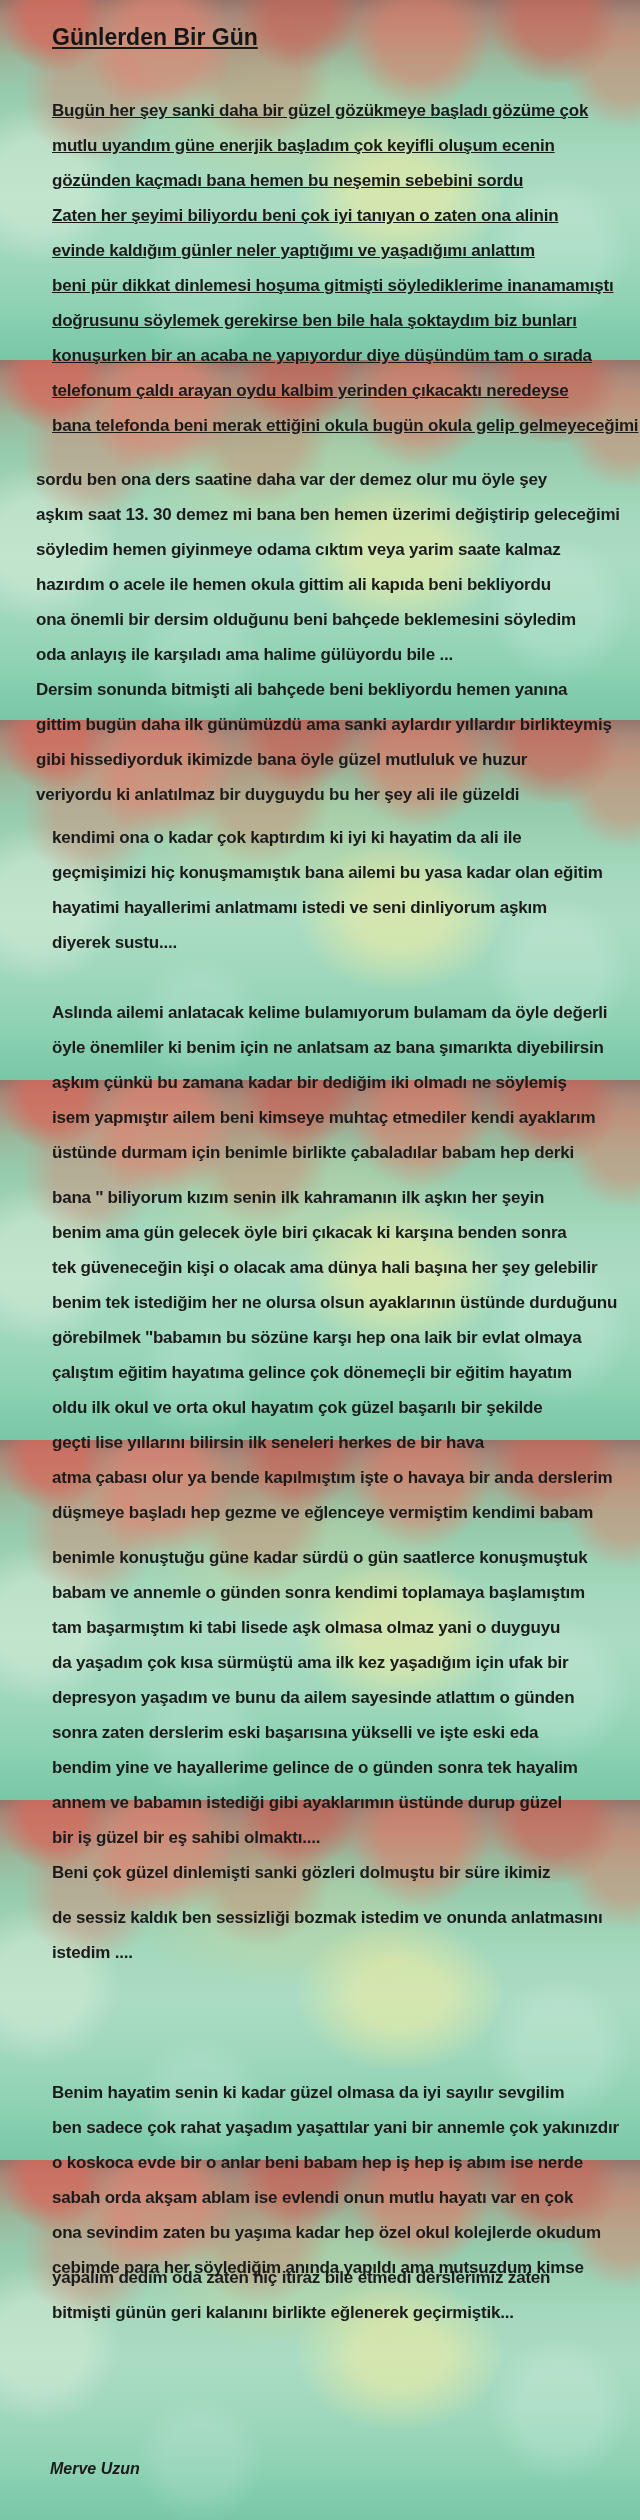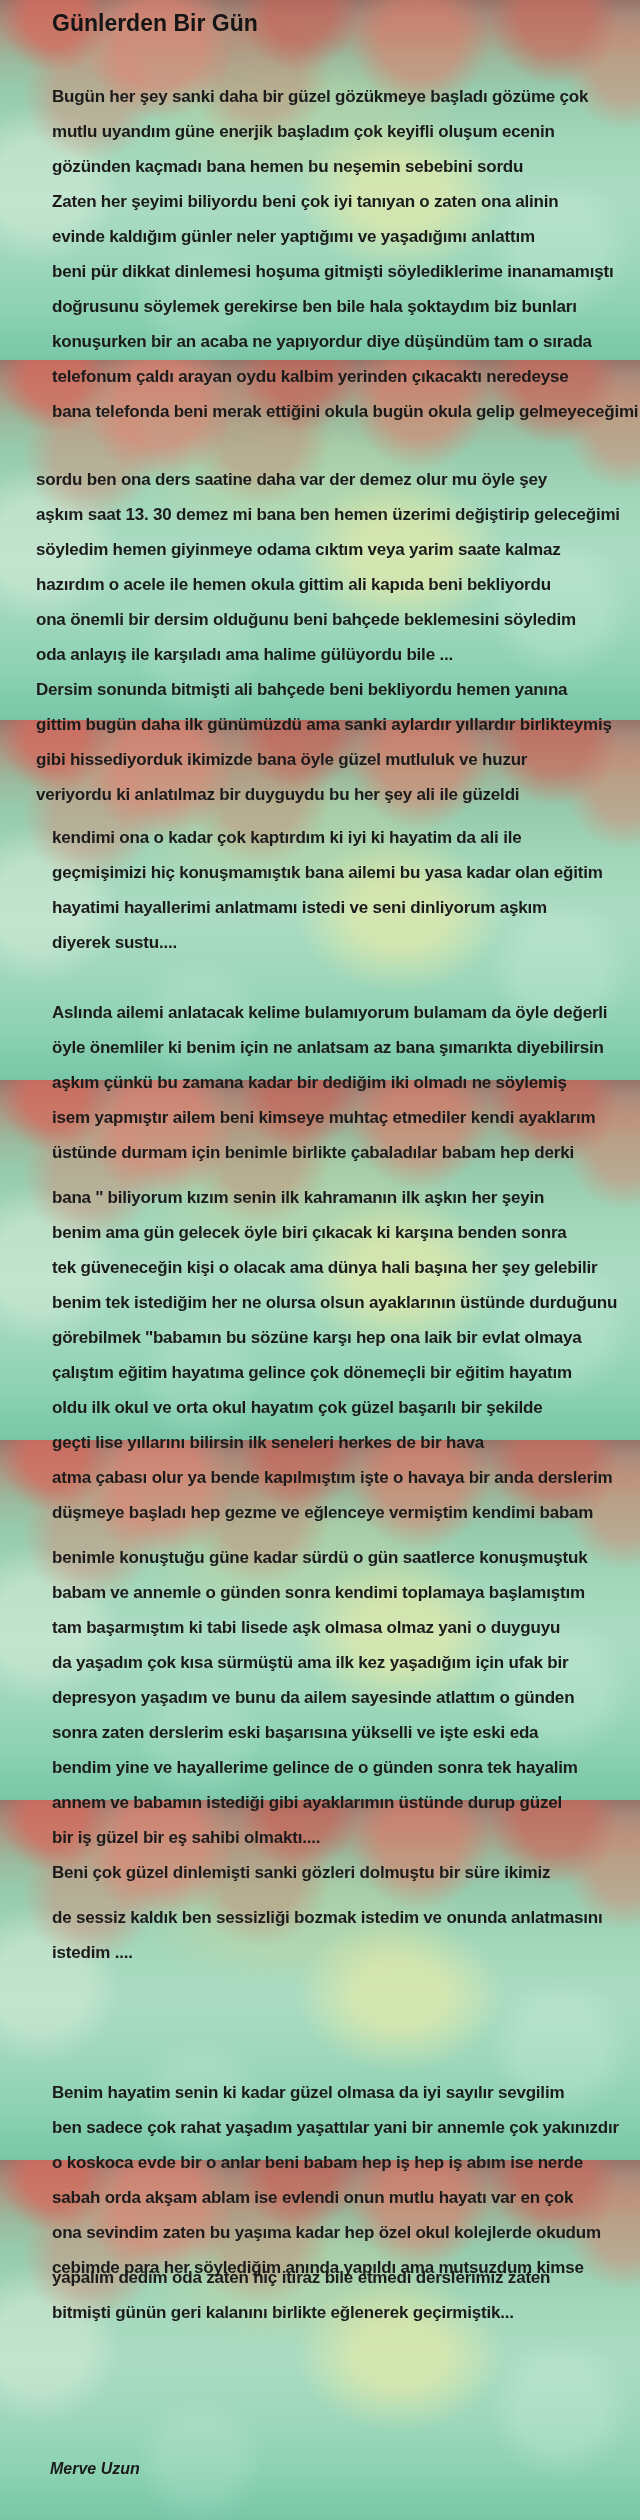--- a/index.html
+++ b/index.html
@@ -31,21 +31,21 @@
     background-size: 640px 360px;
     background-repeat: repeat-y;
   }
   .section {
     position: relative;
     width: 640px;
     height: 360px;
     box-sizing: border-box;
     padding: 58px 8px 0 52px;
   }
-  .section.first { padding-top: 10px; }
+  .section.first { padding-top: 24px; text-decoration: underline; }
   .section.second { padding-top: 60px; padding-left: 36px; }
   h1.poem-title {
     margin: 0 0 21px 0;
     font-size: 23px;
     line-height: 27px;
     font-weight: bold;
     color: #151515;
   }
   .stanza-text {
     font-size: 17px;

